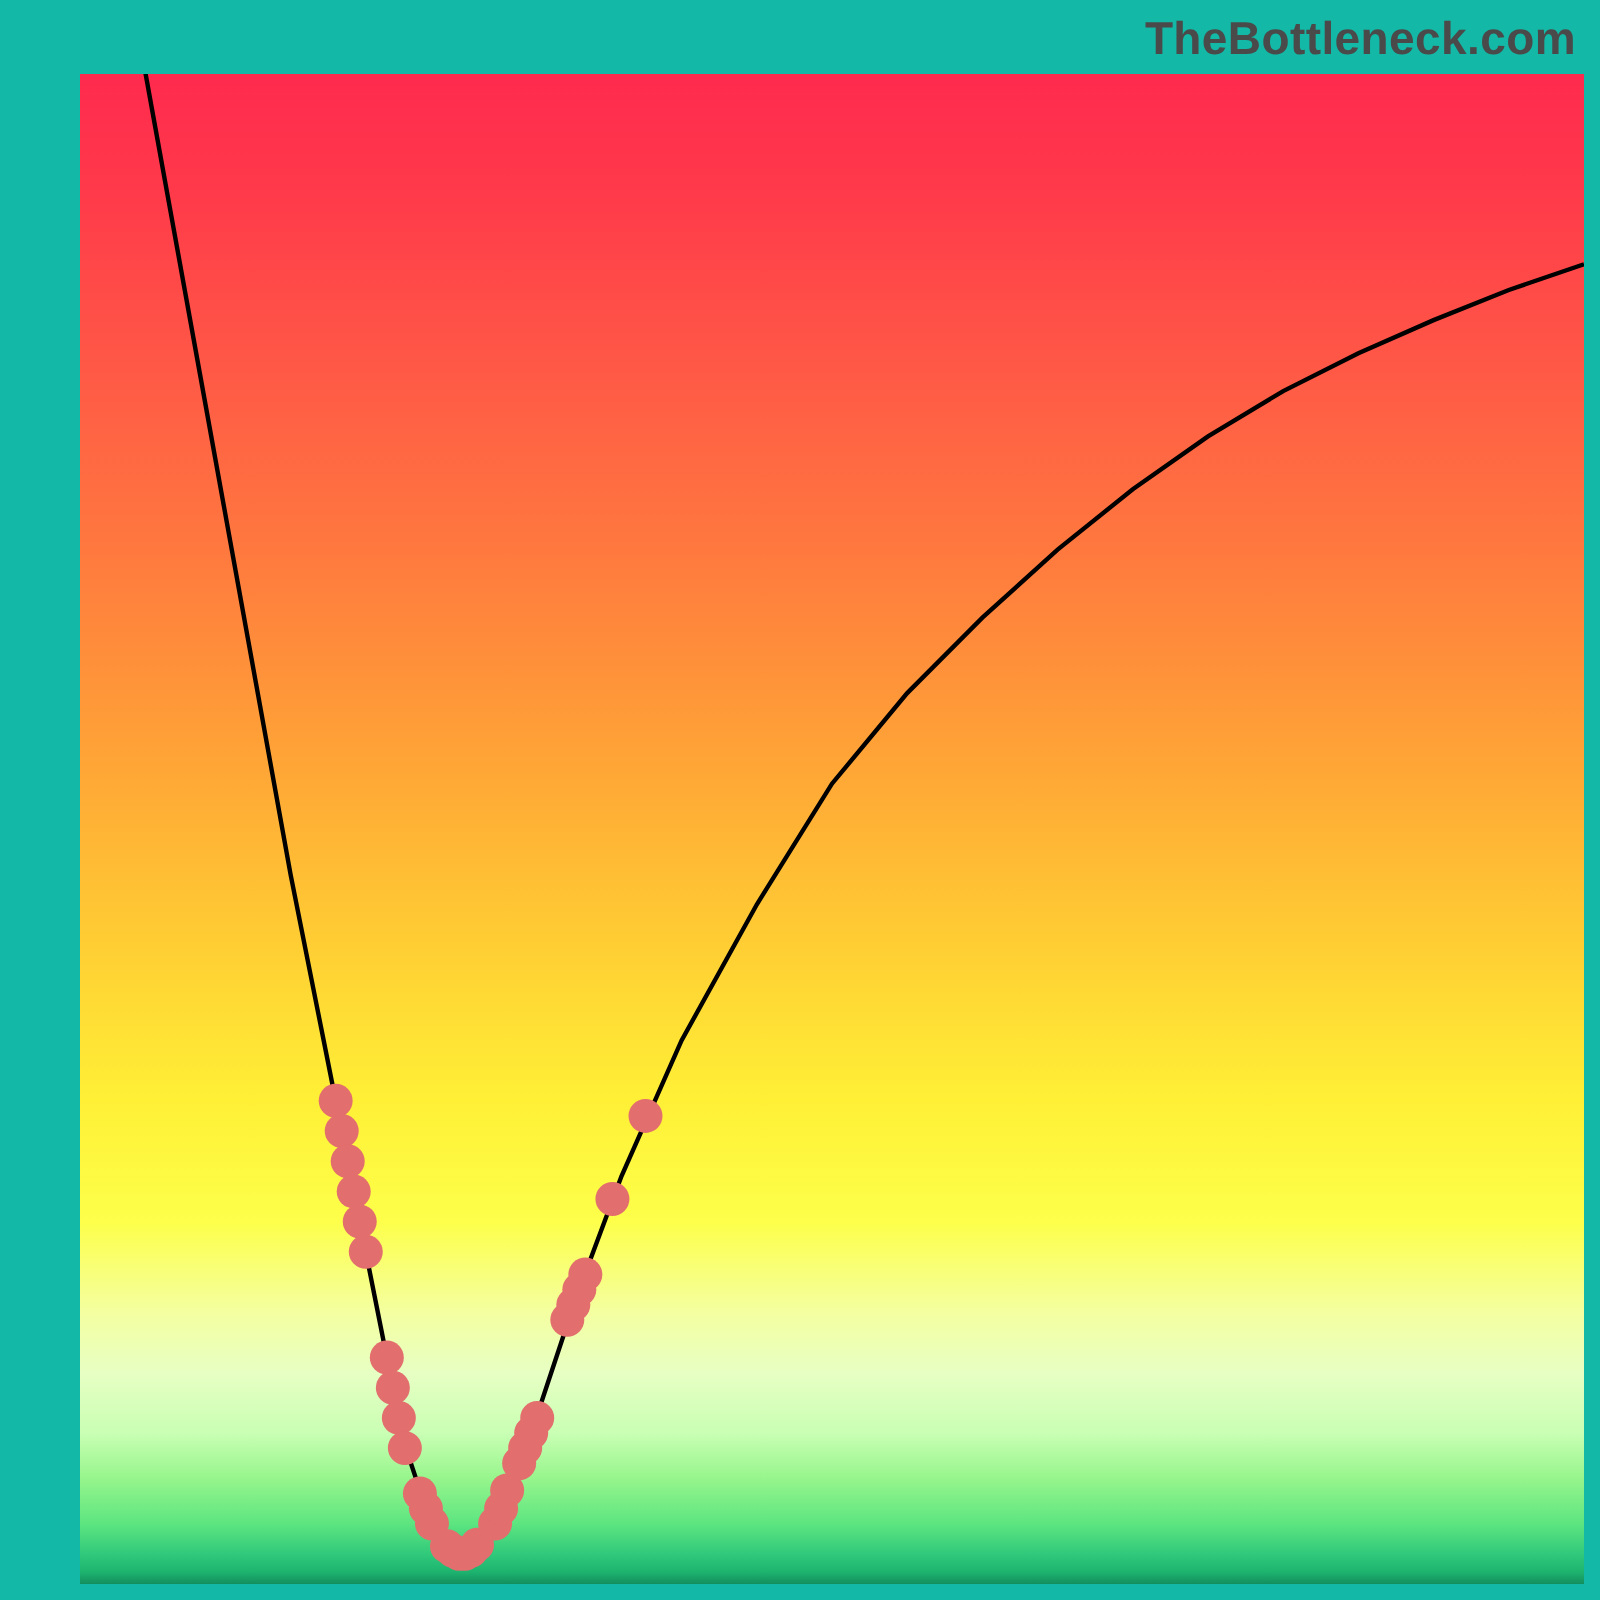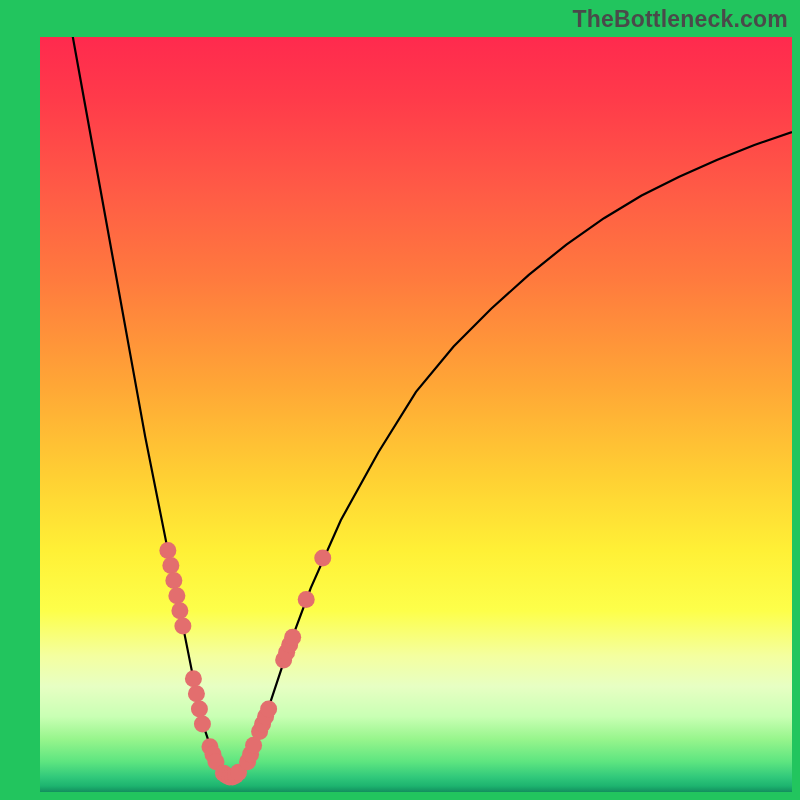--- a/index.html
+++ b/index.html
@@ -8,21 +8,21 @@
   width: 800px;
   height: 800px;
   background: #000;
   overflow: hidden;
   font-family: Arial, Helvetica, sans-serif;
 }
 .stage {
   position: relative;
   width: 800px;
   height: 800px;
-  background: #22c55e;
+  background: #14b8a6;
 }
 .plot {
   position: absolute;
   left: 40px;
   top: 37px;
   width: 752px;
   height: 755px;
   background: linear-gradient(to bottom,
     #ff2a4e 0%,
     #ff3a4a 8%,

